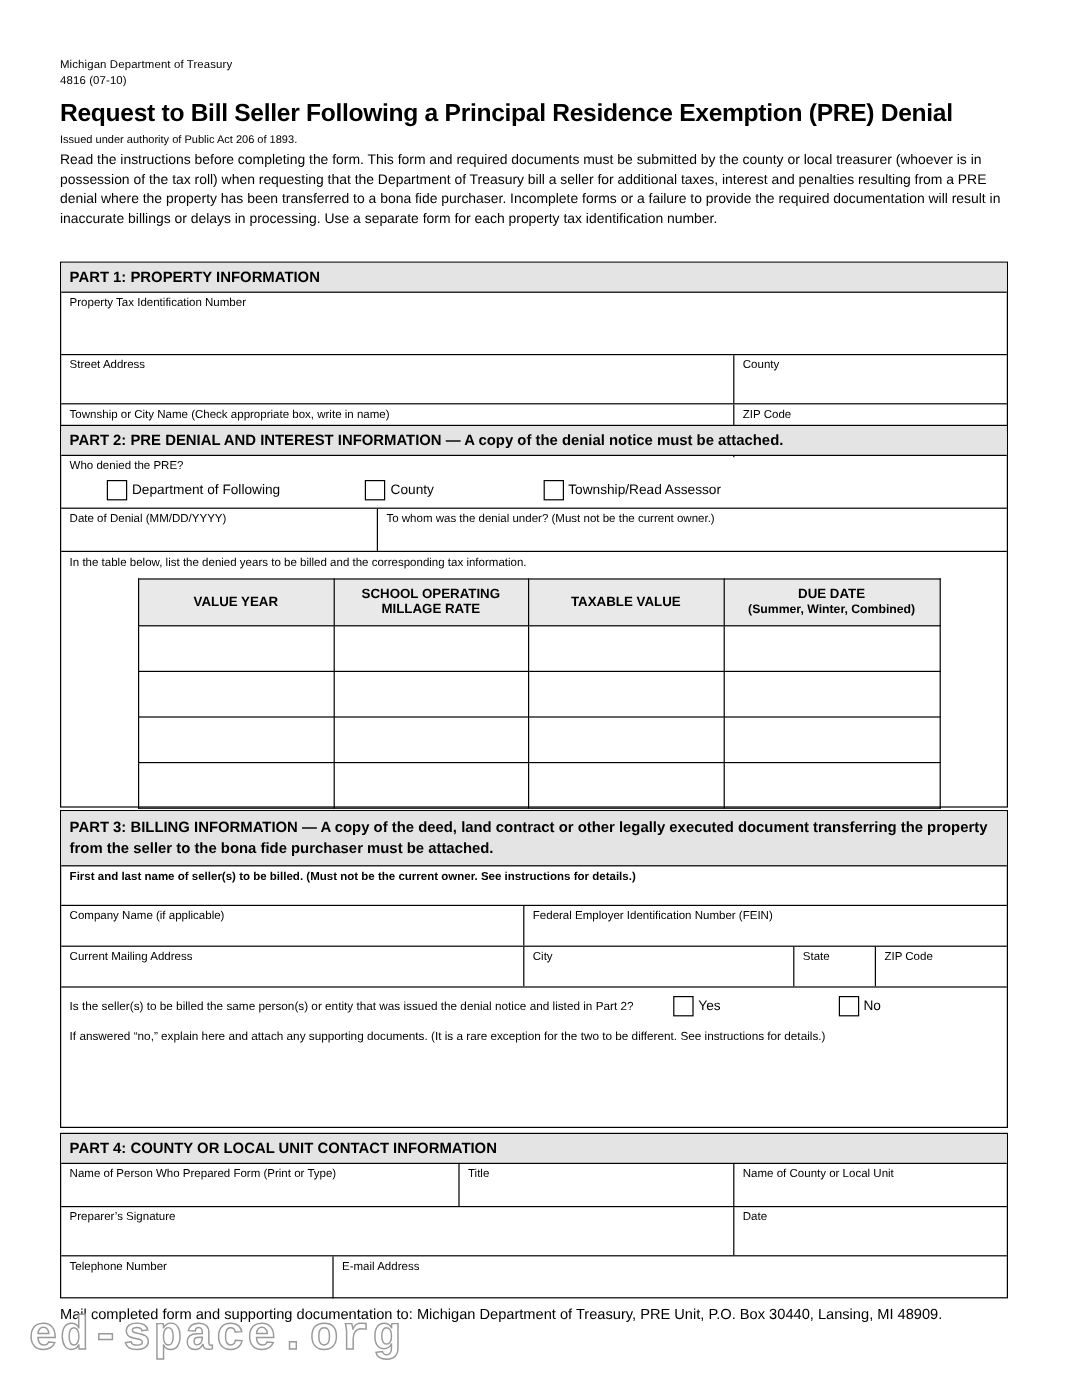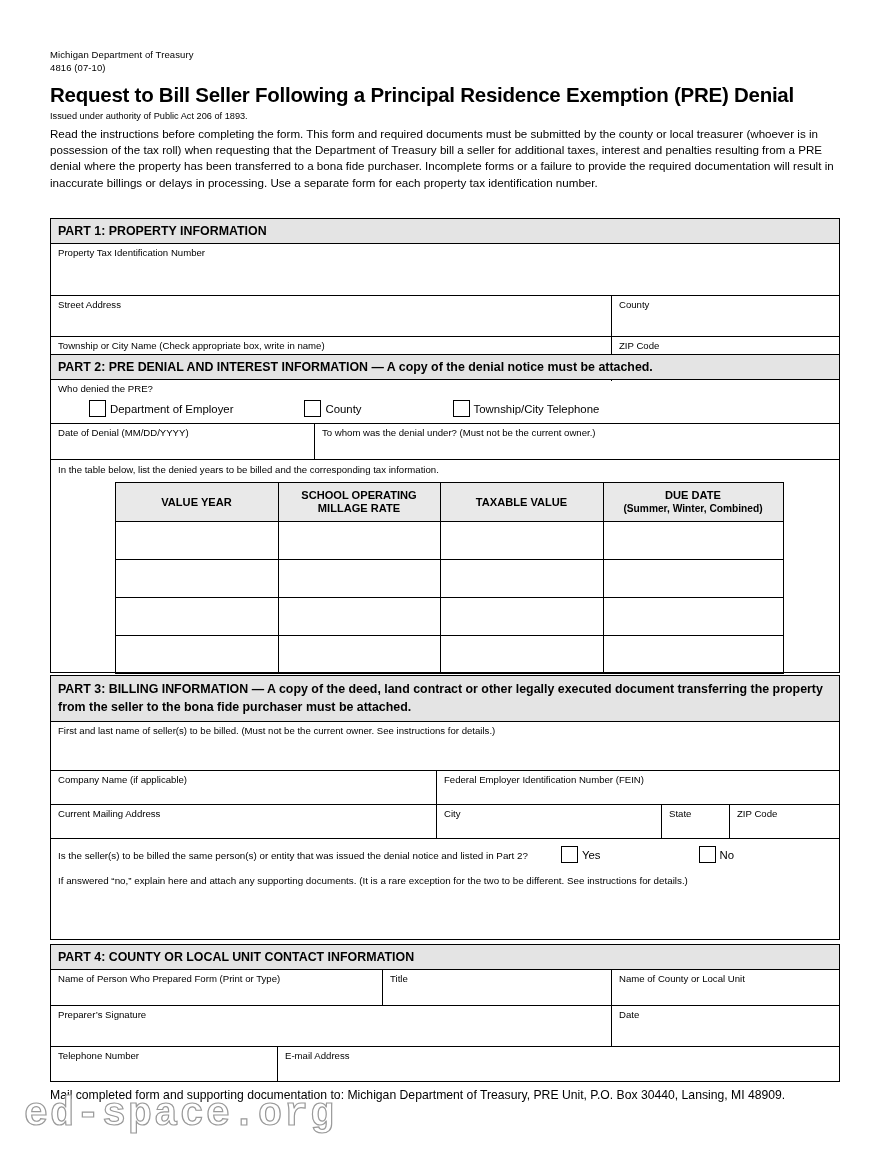--- a/index.html
+++ b/index.html
@@ -232,29 +232,29 @@
 
   <div class="form" style="top:354px; height:319px;">
     <div class="sec-head">PART 2:  PRE DENIAL AND INTEREST INFORMATION — A copy of the denial notice must be attached.</div>
 
     <div class="row" style="height:44px;">
       <div class="cell nb" style="width:100%;">
         <span class="cap">Who denied the PRE?</span>
         <div style="margin-top:5px; display:flex; align-items:center;">
           <span class="cbx-grp" style="margin-left:31px;">
             <span class="cbx"></span>
-            <span class="cbx-lbl">Department of Employer</span>
+            <span class="cbx-lbl">Department of Following</span>
           </span>
           <span class="cbx-grp" style="margin-left:71px;">
             <span class="cbx"></span>
             <span class="cbx-lbl">County</span>
           </span>
           <span class="cbx-grp" style="margin-left:91px;">
             <span class="cbx"></span>
-            <span class="cbx-lbl">Township/City Telephone</span>
+            <span class="cbx-lbl">Township/Read Assessor</span>
           </span>
         </div>
       </div>
     </div>
 
     <div class="row" style="height:36px;">
       <div class="cell" style="width:264px;">
         <span class="cap">Date of Denial (MM/DD/YYYY)</span>
       </div>
       <div class="cell nb" style="width:524px;">
@@ -312,21 +312,21 @@
       </table>
     </div>
   </div>
 
   <div class="form" style="top:675px; height:265px;">
     <div class="sec-head two-line">
       <span>PART 3: BILLING INFORMATION — A copy of the deed, land contract or other legally executed document transferring the property from</span>
       <span>the seller to the bona fide purchaser must be attached.</span>
     </div>
 
-    <div class="row" style="height:49px;">
+    <div class="row" style="height:33px;font-weight:bold;">
       <div class="cell nb" style="width:100%;">
         <span class="cap">First and last name of seller(s) to be billed.  (Must not be the current owner.  See instructions for details.)</span>
       </div>
     </div>
 
     <div class="row" style="height:34px;">
       <div class="cell" style="width:386px;">
         <span class="cap">Company Name (if applicable)</span>
       </div>
       <div class="cell nb" style="width:402px;">

